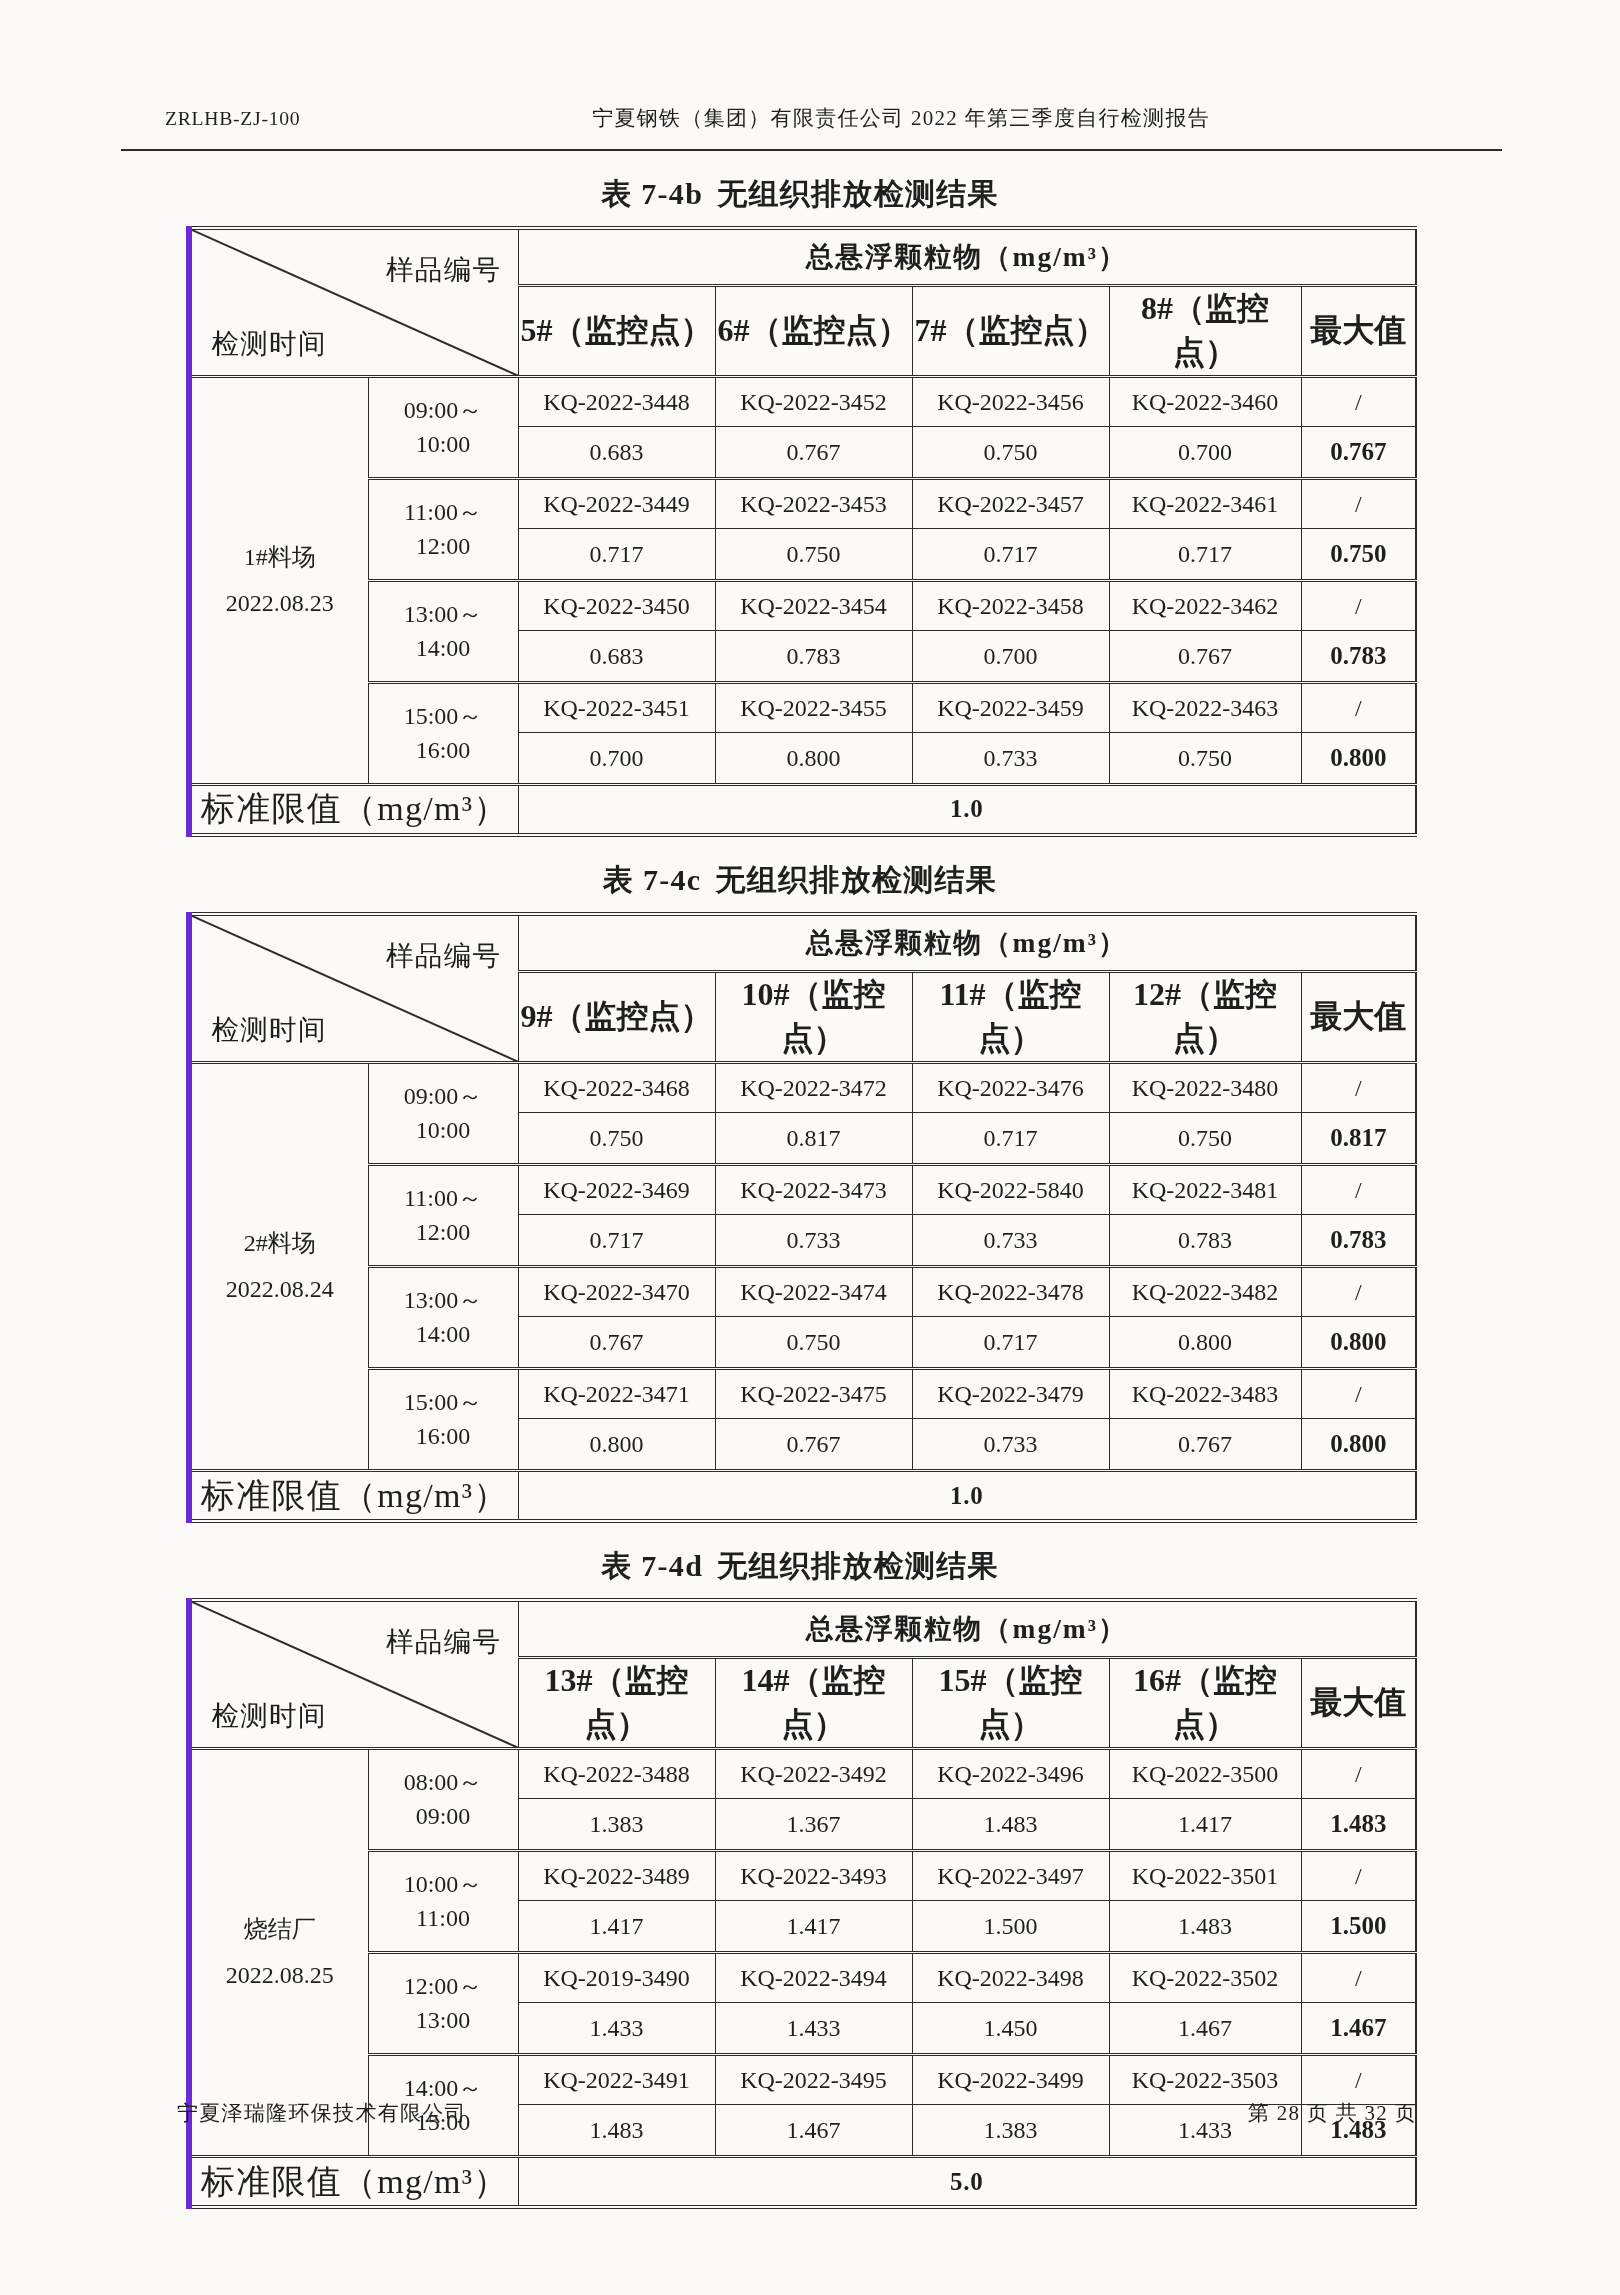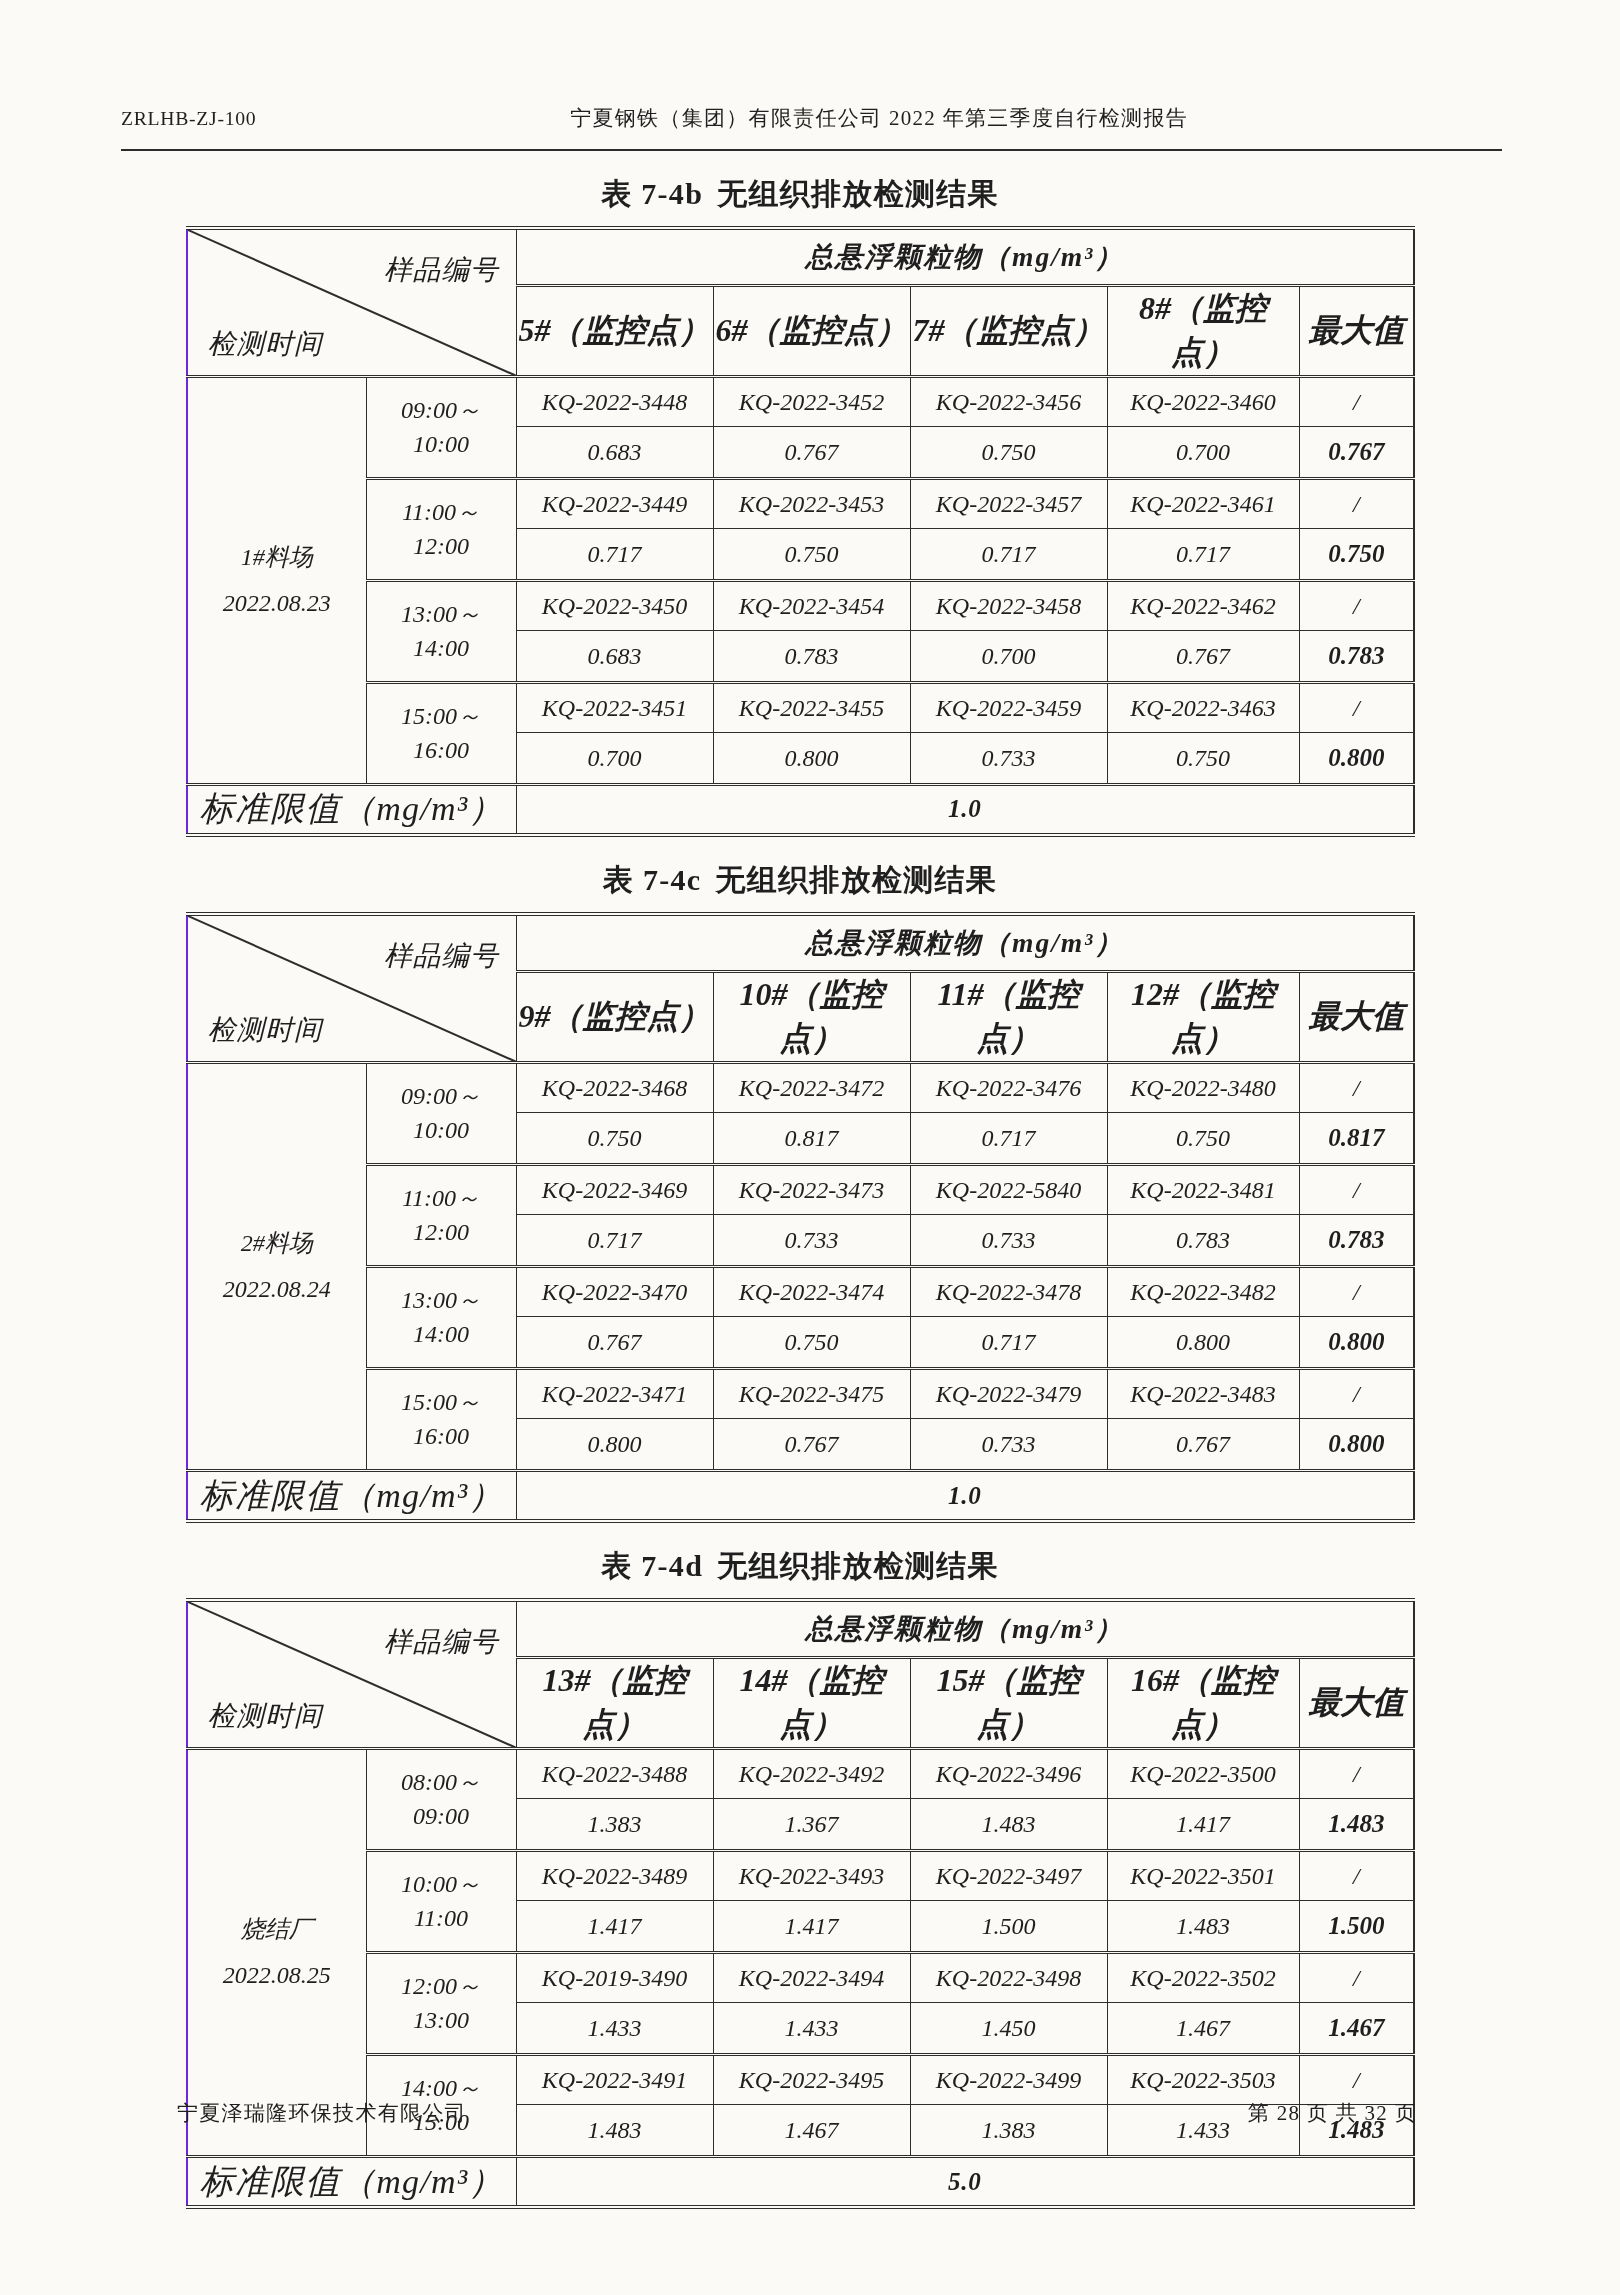--- a/index.html
+++ b/index.html
@@ -11,35 +11,35 @@
     color:#1f1f1f;
     overflow:hidden;
   }
   
   .page-header {
     position:absolute; left:121px; top:104px; width:1381px;
     display:flex; align-items:baseline;
     border-bottom:2.6px solid #2b2b2b;
     padding-bottom:17px;
   }
-  .doc-code { font-size:19.7px; letter-spacing:0.7px; white-space:nowrap; }
+  .doc-code { font-size:19.7px; letter-spacing:0.7px; white-space:nowrap;margin-left:44px; }
   .report-title { flex:1; text-align:center; font-size:21px; letter-spacing:1.3px; white-space:nowrap; }
 
   
   .content { position:absolute; left:186px; top:169px; width:1228px; }
   .table-section + .table-section { margin-top:18.4px; }
   .tbl-caption {
     text-align:center; font-size:30px; font-weight:bold;
     padding:5.2px 0 10.5px; letter-spacing:1.3px;
   }
   .tbl-caption .cap-no { margin-right:14px; }
 
   table.report-table {
     width:1228px; table-layout:fixed; border-collapse:collapse;
-    border-left:2px solid #6d28d9; border-right:2px solid #2d2d2d;font-style:italic;
+    border-left:6px solid #6d28d9; border-right:2px solid #2d2d2d;
   }
   td {
     border:1.3px solid #2d2d2d;
     text-align:center; vertical-align:middle;
     font-size:24px; padding:0; overflow:hidden;
   }
   tr.r-hdr1 td { border-top:4.6px double #2d2d2d; }
   tr.r-hdr2 td { border-top:3.3px double #2d2d2d; }
   tr.r-sample td { border-top:3.3px double #2d2d2d; }
   tr.r-value  td { border-top:1.3px solid #2d2d2d;margin-left:17px; }

